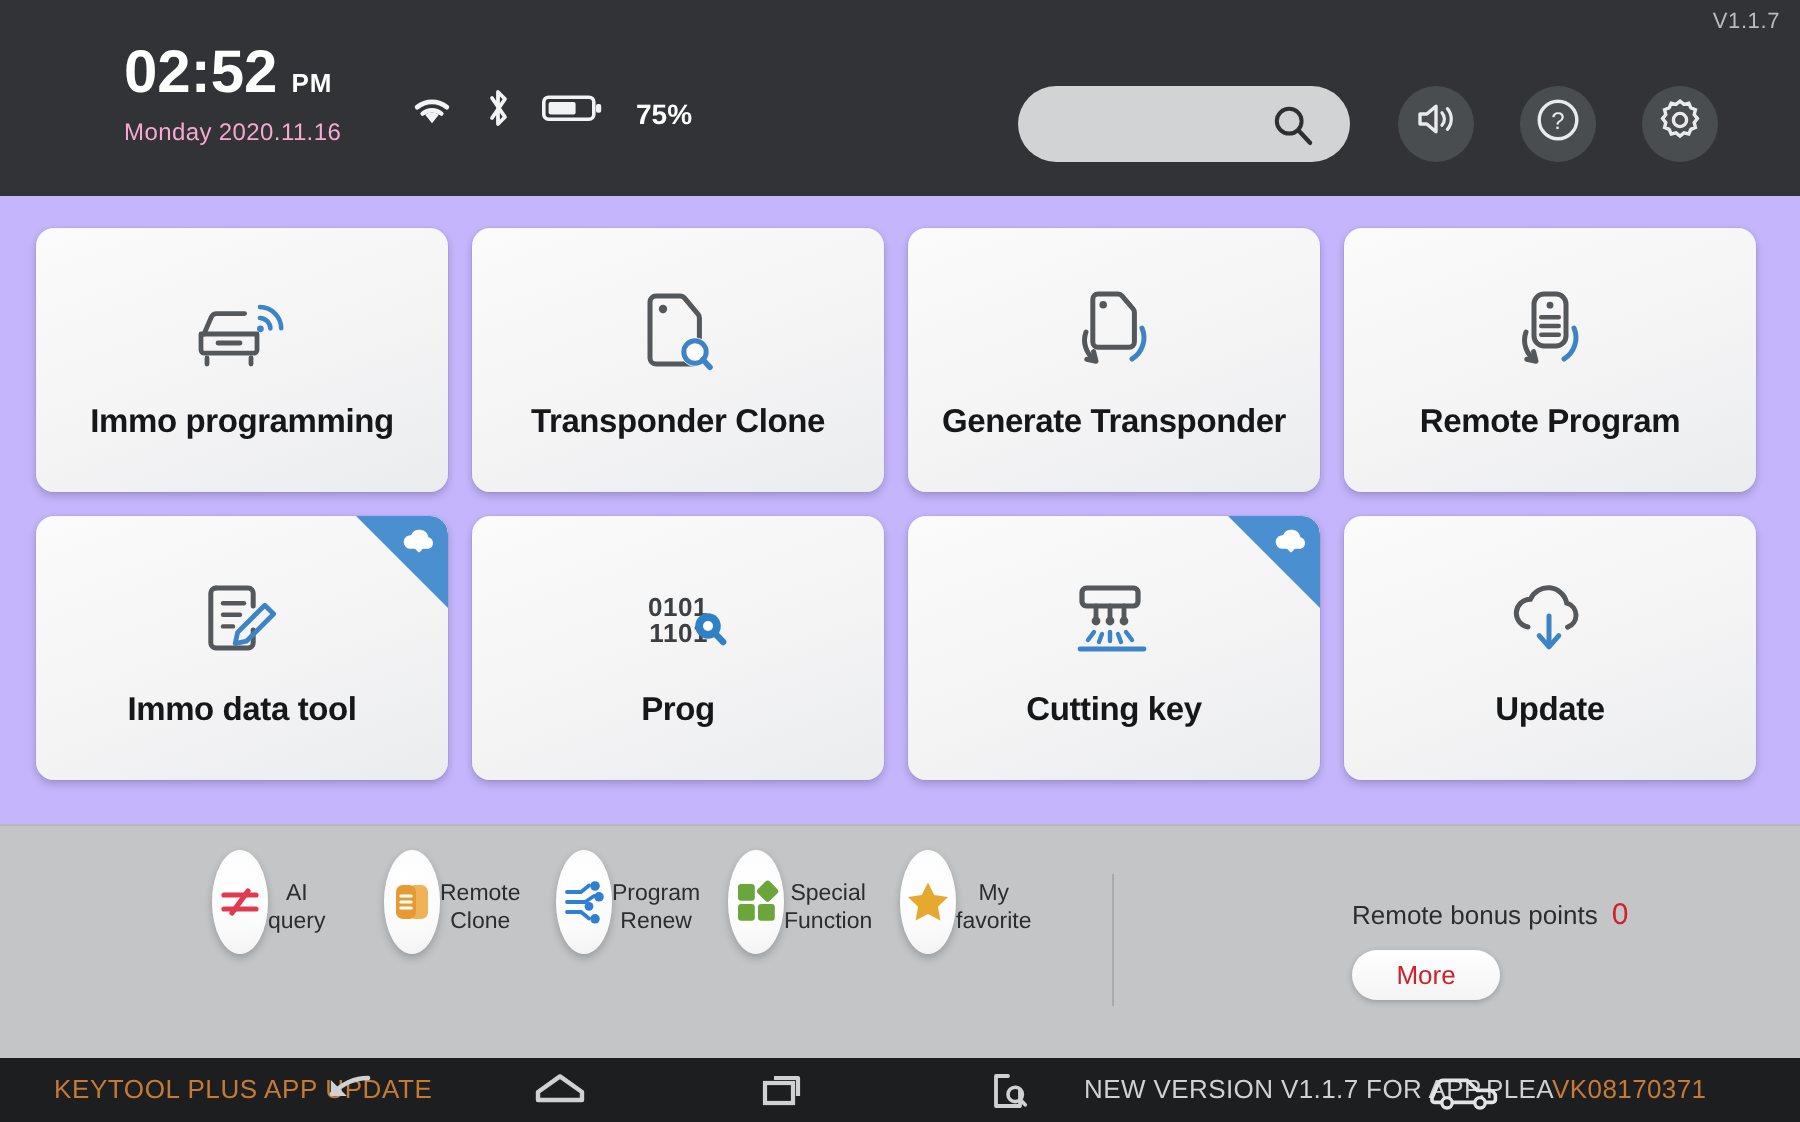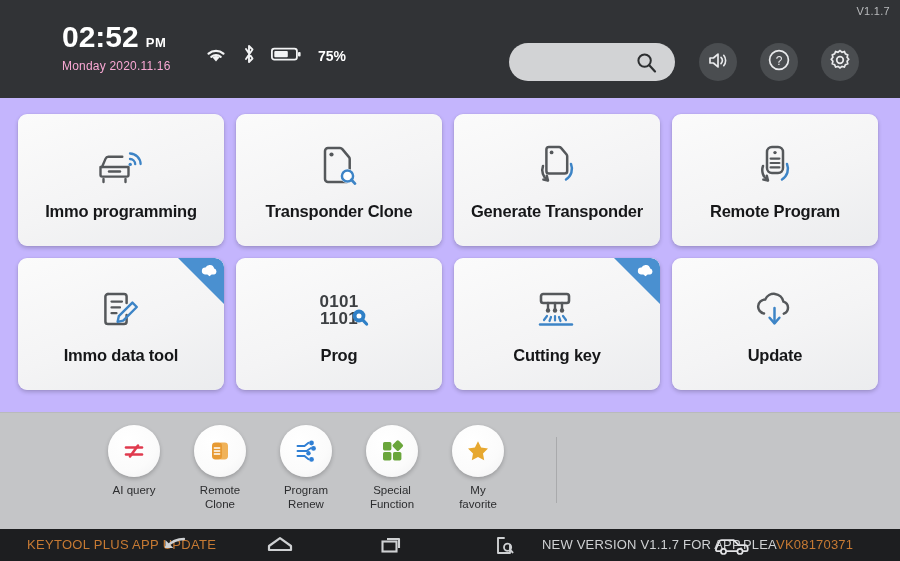--- a/index.html
+++ b/index.html
@@ -93,36 +93,36 @@
   .badge-corner .tri {
     position: absolute; right: 0; top: 0; width: 0; height: 0;
     border-left: 46px solid transparent;
     border-top: 46px solid #4a90d0;
     border-top-right-radius: 9px;
   }
   .badge-corner .glyph { position: absolute; right: 5px; top: 4px; }
 
   .prog-bin {
     font-family: "Liberation Sans", sans-serif;
-    font-size: 17px; font-weight: bold; color: #3d4043;
-    line-height: 1.02; text-align: center; letter-spacing: .3px;
+    font-size: 13px; font-weight: bold; color: #3d4043;
+    line-height: 1.02; text-align: right; letter-spacing: .3px;
     position: relative;
   }
   .prog-q { position: absolute; right: -11px; bottom: -3px; }
 
   
   .dock {
     position: absolute; left: 0; top: 412px; width: 900px; height: 117px;
     background: #c4c5c7; border-top: 1px solid #b9babc;
   }
   .dock-apps {
     position: absolute; left: 106px; top: 12px;
     display: flex; gap: 30px;
   }
-  .dock-app { width: 56px; display: flex; flex-direction: column; align-items: center; }
+  .dock-app { width: 56px; display: flex; align-items: center; }
   .dock-circle {
     width: 52px; height: 52px; border-radius: 50%;
     background: radial-gradient(circle at 38% 30%, #ffffff 0%, #fbfbfb 60%, #f1f1f2 100%);
     box-shadow: 0 2px 4px rgba(0,0,0,.22);
     display: flex; align-items: center; justify-content: center;
   }
   .dock-label {
     margin-top: 6px; font-size: 11.5px; color: #2c2d2f;
     text-align: center; line-height: 1.25;
   }
@@ -480,20 +480,27 @@
             <path d="M14 4.2 l3.1 6.3 6.9 1 -5 4.9 1.2 6.9 -6.2-3.3 -6.2 3.3 1.2-6.9 -5-4.9 6.9-1 Z" fill="#e7a830"></path>
           </svg>
         </div>
         <div class="dock-label">My favorite</div>
       </div>
     </div>
 
     <div class="dock-divider"></div>
 
 
+    <div class="bonus-block">
+      <div class="bonus-row">
+        <span class="bonus-text">Remote bonus points</span>
+        <span class="bonus-value">0</span>
+      </div>
+      <div class="more-btn">More</div>
+    </div>
   </div>
 
   <div class="navbar">
     <div class="marquee-left">KEYTOOL PLUS APP UPDATE</div>
     <div class="marquee-right">
       <span>NEW VERSION V1.1.7 FOR APP,PLEA</span><span class="hl">VK08170371</span>
     </div>
 
     <span class="nav-ico nav-back">
       <svg width="26" height="20" viewBox="0 0 26 20">

